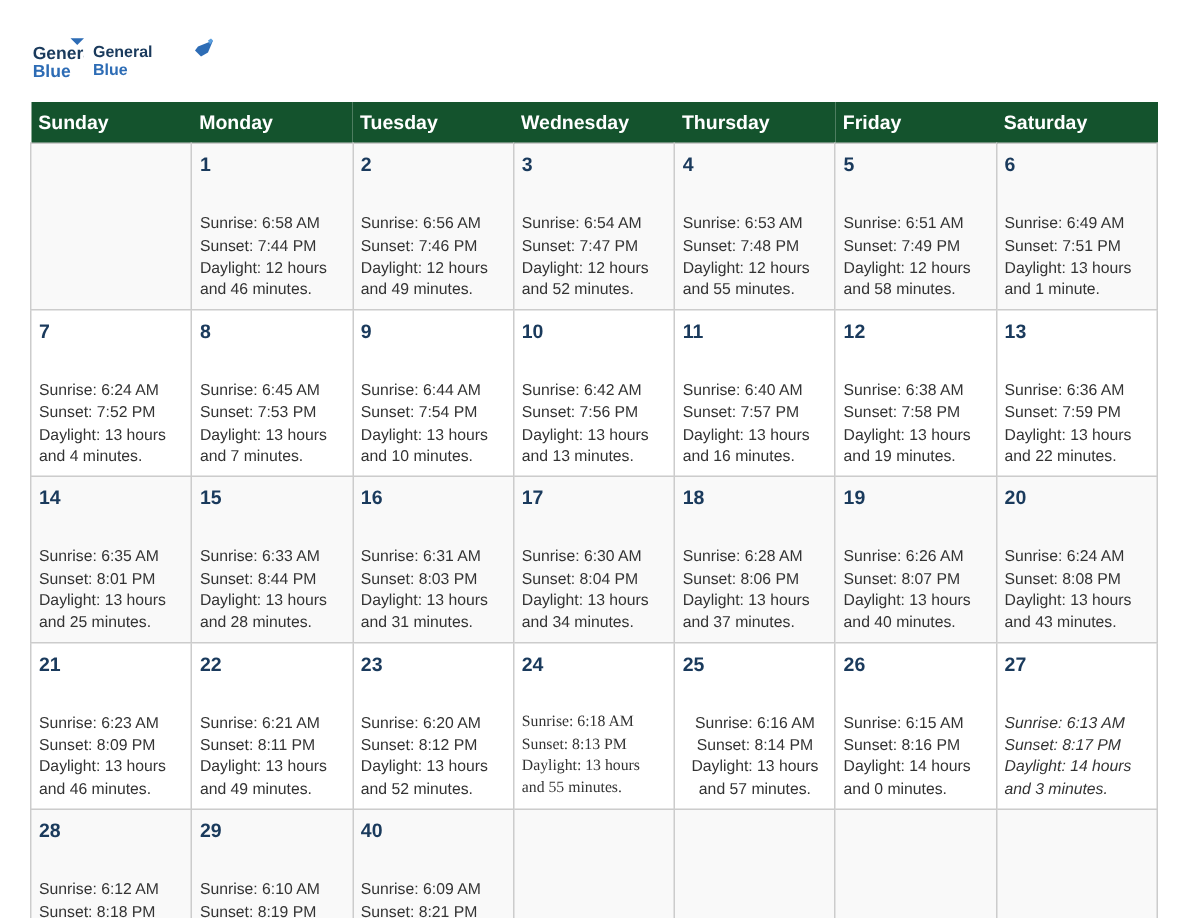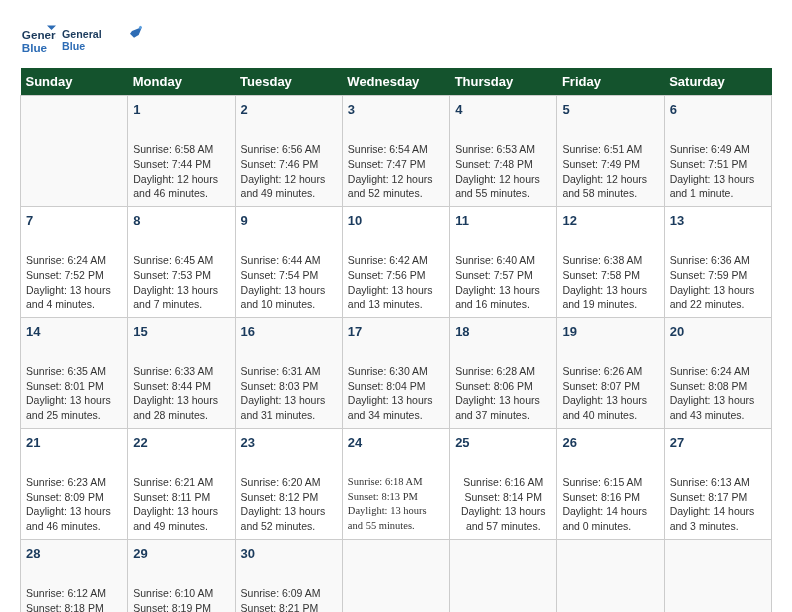--- a/index.html
+++ b/index.html
@@ -296,21 +296,21 @@
         </td>
         <td>
           <span class="day-num">26</span>
           <div class="day-info" style="white-space: pre-line;">Sunrise: 6:15 AM
 Sunset: 8:16 PM
 Daylight: 14 hours
 and 0 minutes.</div>
         </td>
         <td>
           <span class="day-num">27</span>
-          <div class="day-info" style="white-space: pre-line;">Sunrise: 6:13 AM
+          <div class="day-info" style="white-space: pre-line; font-style: italic;">Sunrise: 6:13 AM
 Sunset: 8:17 PM
 Daylight: 14 hours
 and 3 minutes.</div>
         </td>
       </tr>
       <tr>
         <td>
           <span class="day-num">28</span>
           <div class="day-info" style="white-space: pre-line;">Sunrise: 6:12 AM
 Sunset: 8:18 PM
@@ -318,21 +318,21 @@
 and 6 minutes.</div>
         </td>
         <td>
           <span class="day-num">29</span>
           <div class="day-info" style="white-space: pre-line;">Sunrise: 6:10 AM
 Sunset: 8:19 PM
 Daylight: 14 hours
 and 9 minutes.</div>
         </td>
         <td>
-          <span class="day-num">30</span>
+          <span class="day-num">40</span>
           <div class="day-info" style="white-space: pre-line;">Sunrise: 6:09 AM
 Sunset: 8:21 PM
 Daylight: 14 hours
 and 11 minutes.</div>
         </td>
         <td></td>
         <td></td>
         <td></td>
         <td></td>
       </tr>

